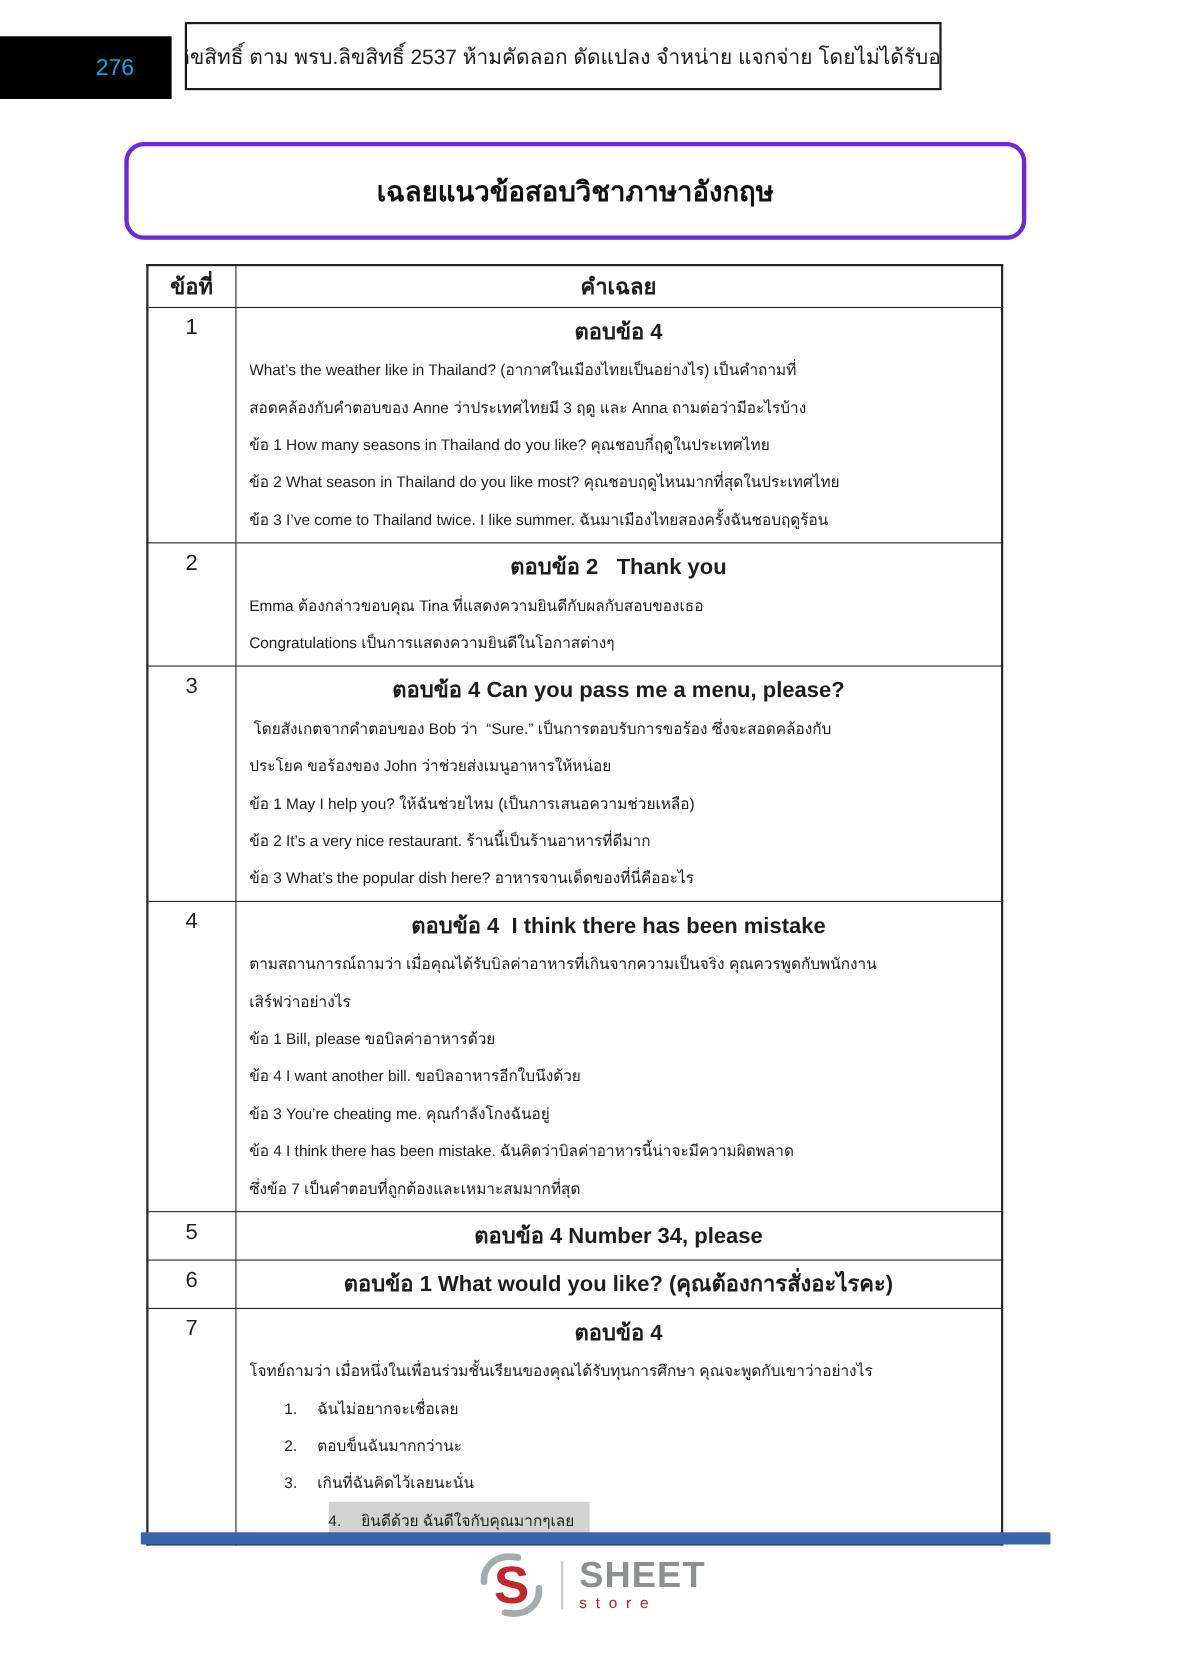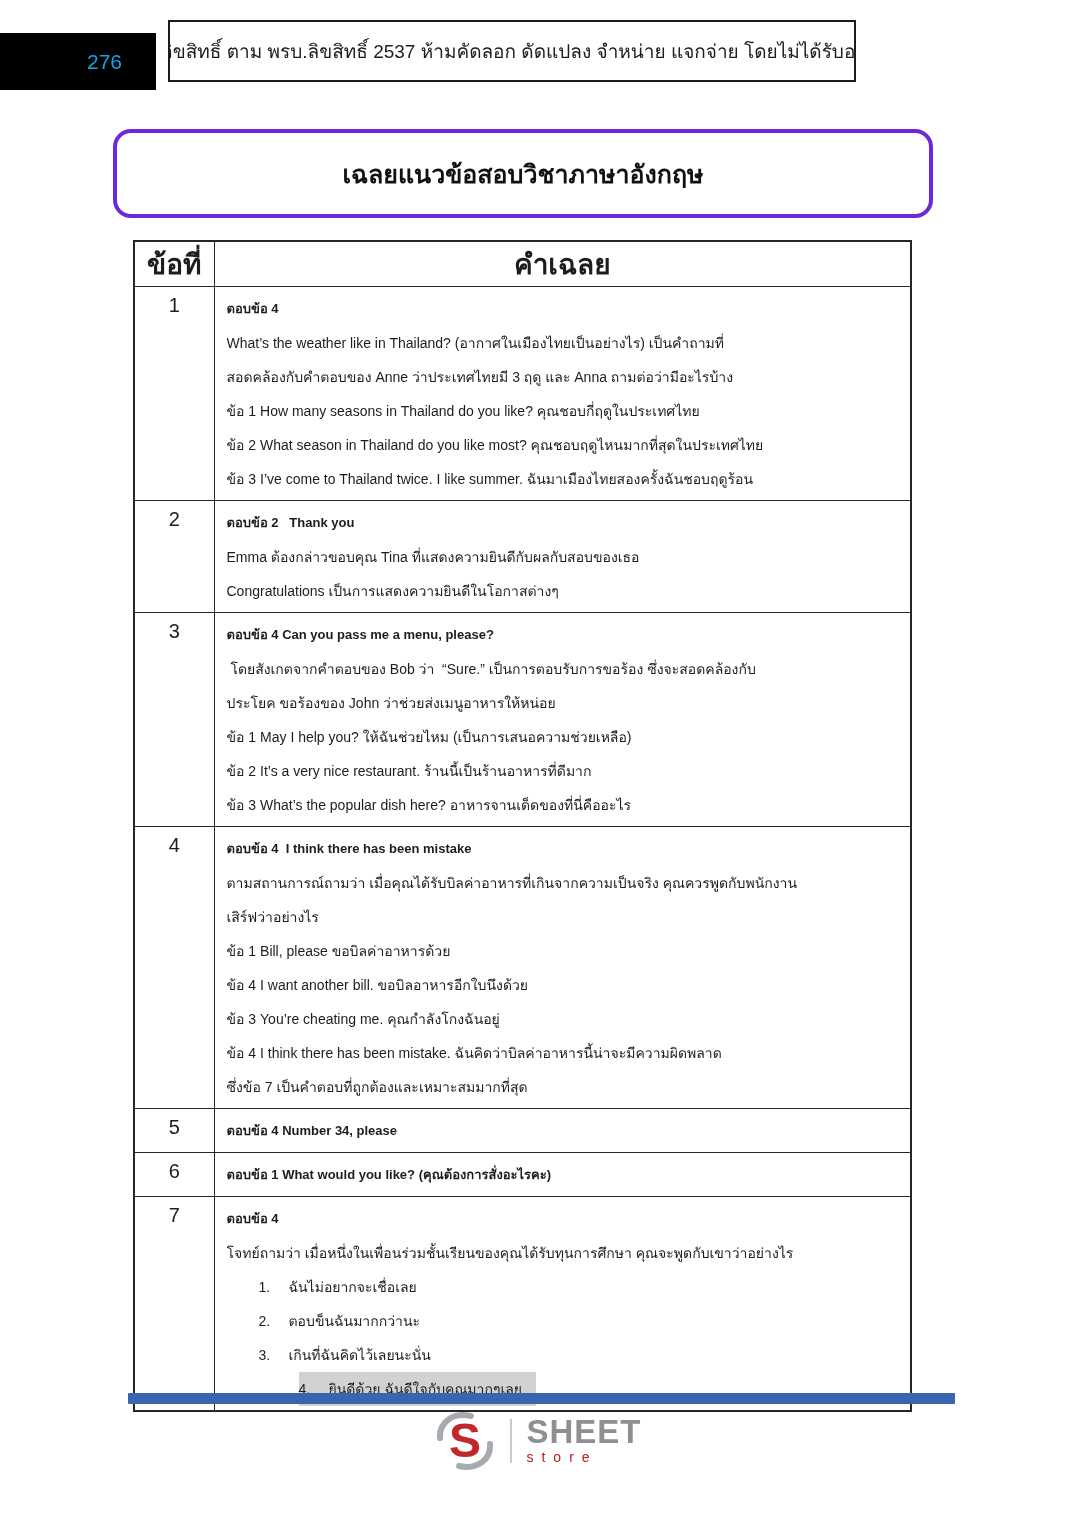--- a/index.html
+++ b/index.html
@@ -30,29 +30,29 @@
   
   .answer-table{
     position:absolute;left:133px;top:240px;width:779px;
     border-collapse:collapse;table-layout:fixed;
   }
   .answer-table th,.answer-table td{
     border:1px solid #262626;box-sizing:border-box;vertical-align:top;
   }
   .answer-table{border:2px solid #262626;}
   .answer-table thead th{
-    height:38px;font-size:28px;font-weight:700;text-align:center;vertical-align:middle;
+    height:38px;font-size:20px;font-weight:700;text-align:center;vertical-align:middle;
     padding:0;
   }
   .col-no{width:80px;text-align:center;font-size:20px;padding-top:7px;}
   .col-ans{padding:5px 12px 4px 12px;overflow:hidden;}
   .line{
     height:34px;line-height:34px;font-size:14px;white-space:pre;overflow:hidden;
   }
-  .line.bold{font-weight:700;font-size:13px;}
+  .line.bold{font-weight:700;font-size:20px;text-align:center;}
   .line.list{padding-left:32px;}
   .lnum{display:inline-block;width:30px;}
   .hl{background:#d2d2d2;display:inline-block;padding-right:14px;margin-left:40px;}
   
   .footer-line{
     position:absolute;left:128px;top:1393px;width:827px;height:11px;
     background:#3a64ae;border-radius:1px;
   }
   .footer-logo{
     position:absolute;left:0;top:1411px;width:1076px;display:flex;

